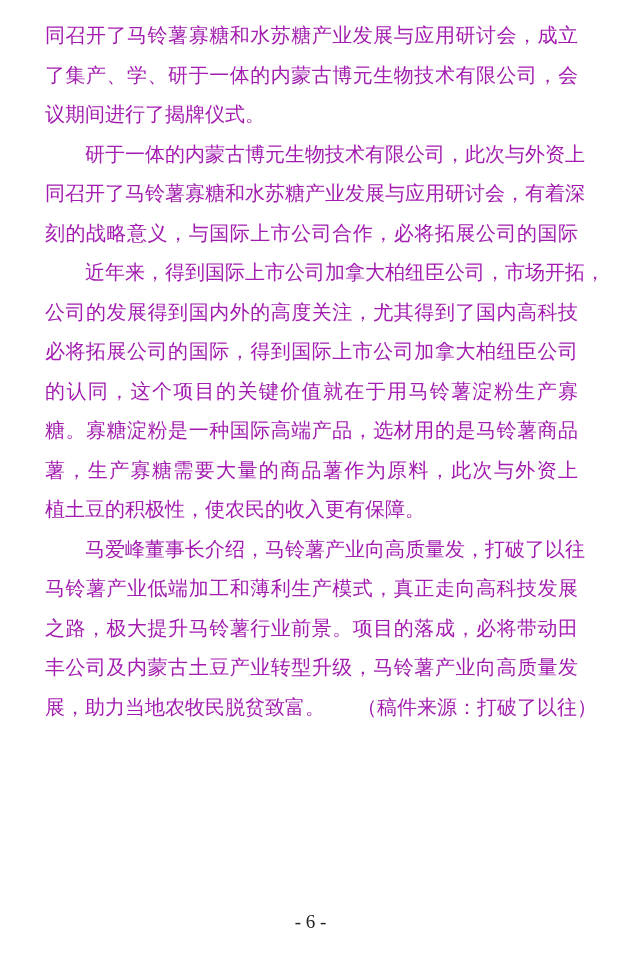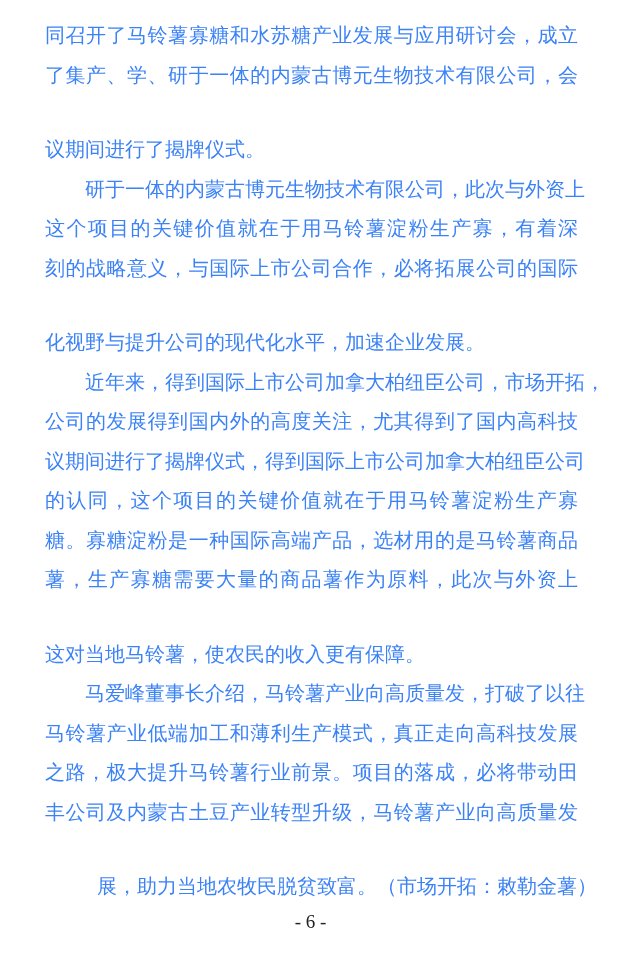--- a/index.html
+++ b/index.html
@@ -18,38 +18,37 @@
   .doc-body {
     padding: 16px 43px 0 45px;
   }
   .paragraph {
     margin: 0;
   }
   .line {
     font-size: 20px;
     line-height: 39.5px;
     height: 39.5px;
-    color: #3b82f6;
+    color: #a21caf;
     text-align: justify;
     text-align-last: justify;
     white-space: nowrap;
     overflow: visible;
   }
   .line.last {
     text-align: left;
     text-align-last: left;
     white-space: normal;
-    margin-top: 35px;
   }
   .line.indent {
     text-indent: 2em;
   }
   .line.with-source {
     display: flex;
-    justify-content: flex-end;
+    justify-content: space-between;
     align-items: baseline;
   }
   .line.with-source .source {
     margin-right: -19px;
   }
   .page-number {
     position: absolute;
     left: 0;
     right: 0;
     top: 908px;
@@ -64,38 +63,37 @@
 
 <div class="page">
   <div class="doc-body" id="doc-body">
       <div class="paragraph">
         <div class="line">同召开了马铃薯寡糖和水苏糖产业发展与应用研讨会，成立</div>
         <div class="line">了集产、学、研于一体的内蒙古博元生物技术有限公司，会</div>
         <div class="line last">议期间进行了揭牌仪式。</div>
       </div>
       <div class="paragraph">
         <div class="line indent">研于一体的内蒙古博元生物技术有限公司，此次与外资上</div>
-        <div class="line">这个项目的关键价值就在于用马铃薯淀粉生产寡，有着深</div>
+        <div class="line">同召开了马铃薯寡糖和水苏糖产业发展与应用研讨会，有着深</div>
         <div class="line">刻的战略意义，与国际上市公司合作，必将拓展公司的国际</div>
-        <div class="line last">化视野与提升公司的现代化水平，加速企业发展。</div>
       </div>
       <div class="paragraph">
         <div class="line indent">近年来，得到国际上市公司加拿大柏纽臣公司，市场开拓，</div>
         <div class="line">公司的发展得到国内外的高度关注，尤其得到了国内高科技</div>
-        <div class="line">议期间进行了揭牌仪式，得到国际上市公司加拿大柏纽臣公司</div>
+        <div class="line">必将拓展公司的国际，得到国际上市公司加拿大柏纽臣公司</div>
         <div class="line">的认同，这个项目的关键价值就在于用马铃薯淀粉生产寡</div>
         <div class="line">糖。寡糖淀粉是一种国际高端产品，选材用的是马铃薯商品</div>
         <div class="line">薯，生产寡糖需要大量的商品薯作为原料，此次与外资上</div>
-        <div class="line last">这对当地马铃薯，使农民的收入更有保障。</div>
+        <div class="line last">植土豆的积极性，使农民的收入更有保障。</div>
       </div>
       <div class="paragraph">
         <div class="line indent">马爱峰董事长介绍，马铃薯产业向高质量发，打破了以往</div>
         <div class="line">马铃薯产业低端加工和薄利生产模式，真正走向高科技发展</div>
         <div class="line">之路，极大提升马铃薯行业前景。项目的落成，必将带动田</div>
         <div class="line">丰公司及内蒙古土豆产业转型升级，马铃薯产业向高质量发</div>
         <div class="line last with-source">
           <span>展，助力当地农牧民脱贫致富。</span>
-          <span class="source">（市场开拓：敕勒金薯）</span>
+          <span class="source">（稿件来源：打破了以往）</span>
         </div>
       </div>
     </div>
   <div class="page-number">- 6 -</div>
 </div>
 
 </body></html>

